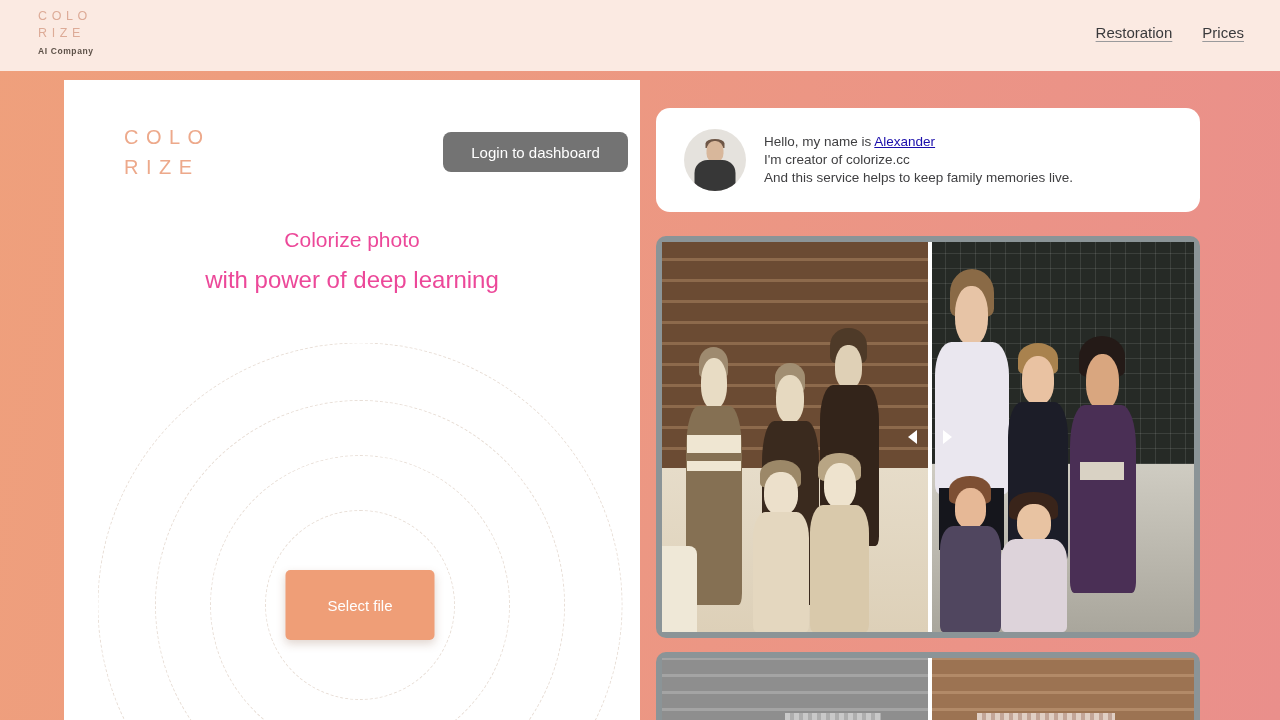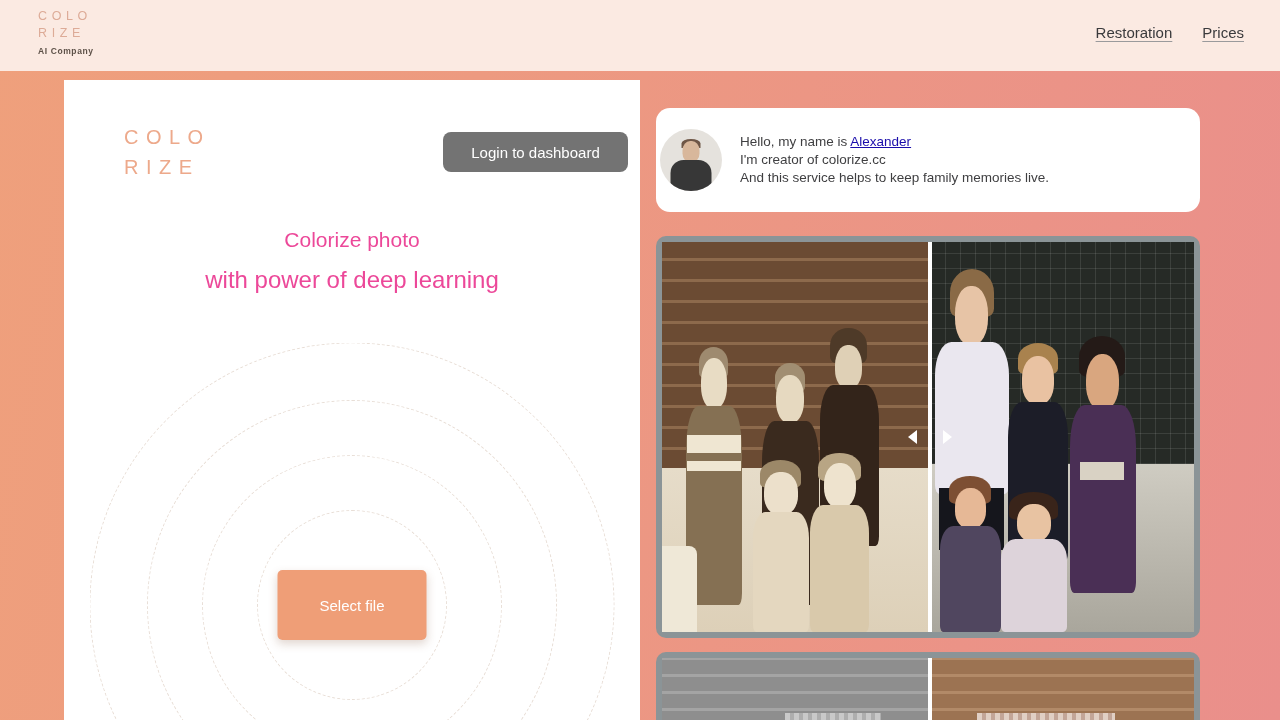--- a/index.html
+++ b/index.html
@@ -63,21 +63,21 @@
     cursor: pointer;
   }
   .headline {
     position: absolute; top: 140px; left: 0; width: 100%;
     text-align: center; color: #ec4899;
   }
   .headline-l1 { font-size: 21px; line-height: 40px; }
   .headline-l2 { font-size: 24px; line-height: 40px; }
 
   .dropzone {
-    position: absolute; left: 0; top: 190px;
+    position: absolute; left: 8px; top: 190px;
     width: 576px; height: 450px;
   }
   .ring {
     position: absolute; left: 50%; top: 335px;
     transform: translate(-50%, -50%);
     border-radius: 50%;
     border: 1px dashed #e8ded6;
   }
   .ring-1 { width: 190px; height: 190px; }
   .ring-2 { width: 300px; height: 300px; }
@@ -96,21 +96,21 @@
 
   
   .right-col {
     position: absolute; left: 656px; top: 108px;
     width: 544px;
   }
   .testimonial {
     width: 544px; height: 104px;
     background: #fff; border-radius: 14px;
     display: flex; align-items: center;
-    padding: 0 4px;
+    padding: 0 28px;
   }
   .avatar {
     width: 62px; height: 62px; border-radius: 50%;
     background: #e5e2dd; flex: 0 0 62px;
     position: relative; overflow: hidden;
     margin-right: 18px;
   }
   .av-head {
     position: absolute; left: 50%; top: 12px;
     transform: translateX(-50%);

